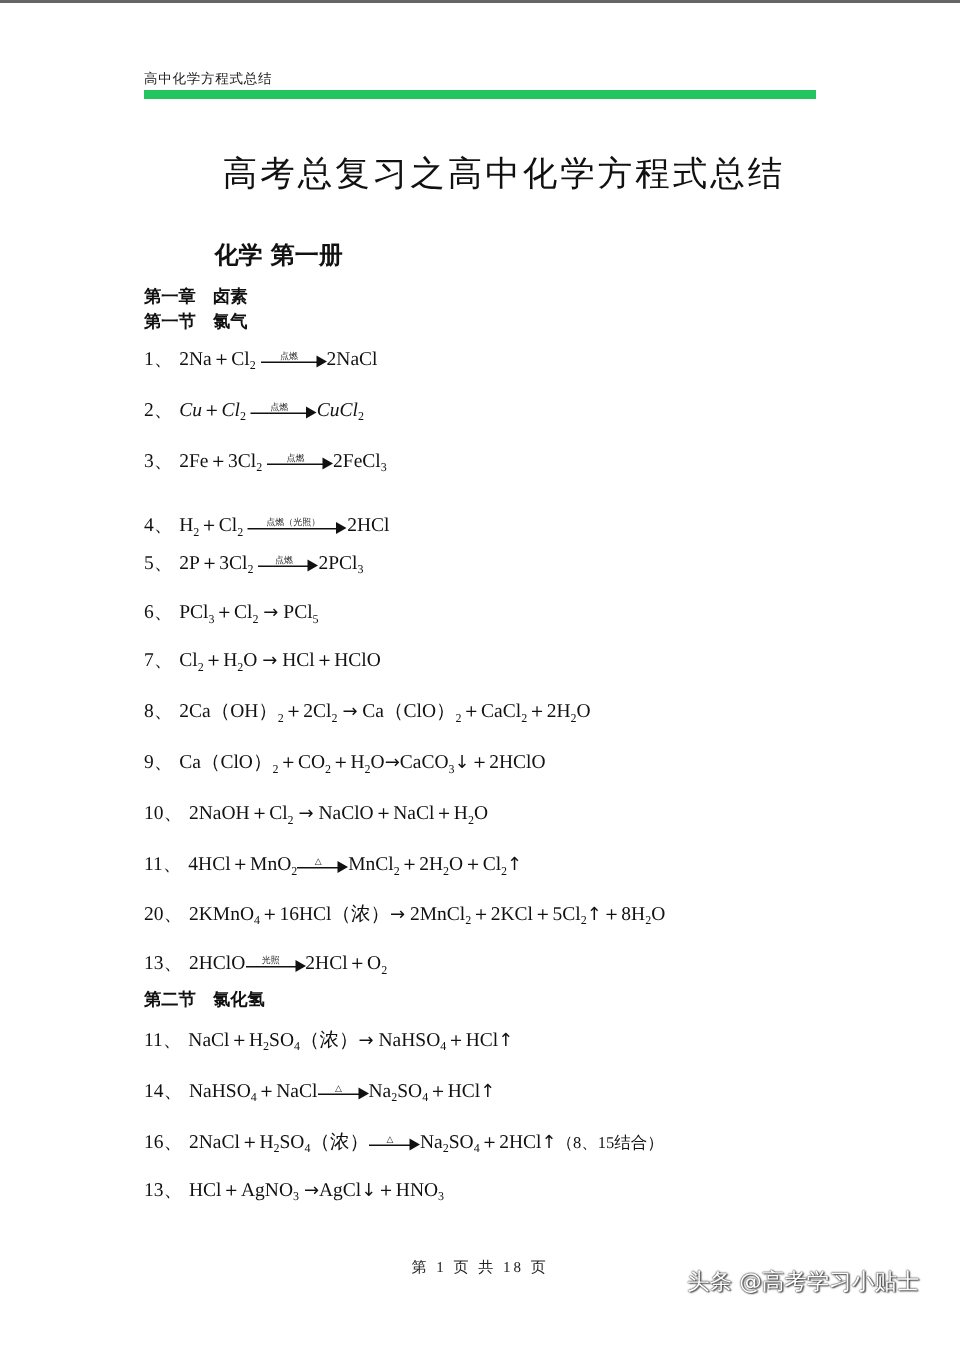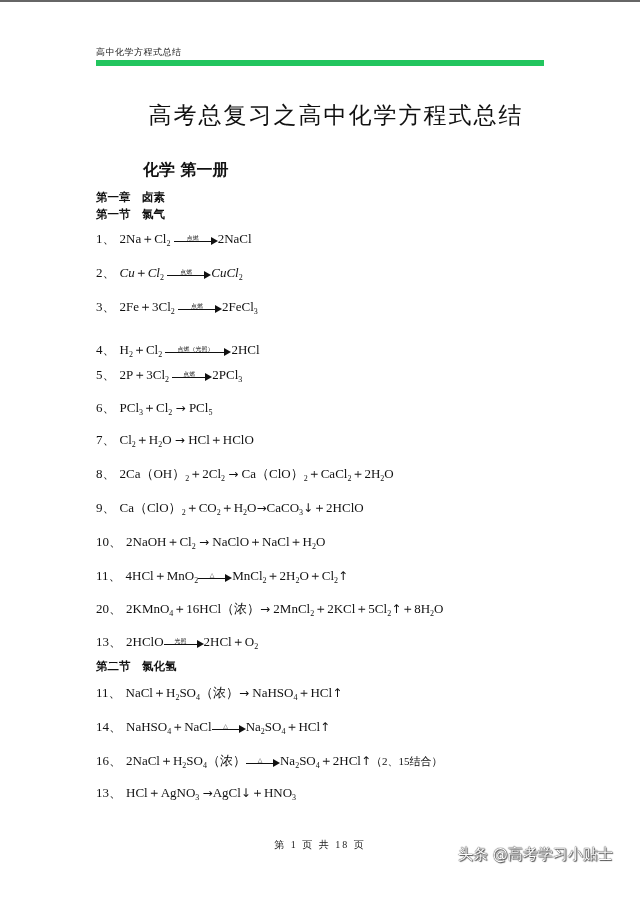--- a/index.html
+++ b/index.html
@@ -106,21 +106,21 @@
 
 <div class="eq" style="top:685px">
   <span class="num">11、</span>NaCl＋H<sub>2</sub>SO<sub>4</sub>（浓）<span class="sym">→</span> NaHSO<sub>4</sub>＋HCl<span class="sym">↑</span>
 </div>
 
 <div class="eq" style="top:719px">
   <span class="num">14、</span>NaHSO<sub>4</sub>＋NaCl<span class="arr" style="width:34px"><span class="cond">△</span><span class="line"></span><span class="head"></span></span>Na<sub>2</sub>SO<sub>4</sub>＋HCl<span class="sym">↑</span>
 </div>
 
 <div class="eq" style="top:753px">
-  <span class="num">16、</span>2NaCl＋H<sub>2</sub>SO<sub>4</sub>（浓）<span class="arr" style="width:34px"><span class="cond">△</span><span class="line"></span><span class="head"></span></span>Na<sub>2</sub>SO<sub>4</sub>＋2HCl<span class="sym">↑</span><span style="font-size:11px">（2、15结合）</span>
+  <span class="num">16、</span>2NaCl＋H<sub>2</sub>SO<sub>4</sub>（浓）<span class="arr" style="width:34px"><span class="cond">△</span><span class="line"></span><span class="head"></span></span>Na<sub>2</sub>SO<sub>4</sub>＋2HCl<span class="sym">↑</span><span style="font-size:11px">（8、15结合）</span>
 </div>
 
 <div class="eq" style="top:785px">
   <span class="num">13、</span>HCl＋AgNO<sub>3</sub> <span class="sym">→</span>AgCl<span class="sym">↓</span>＋HNO<sub>3</sub>
 </div>
 
 <div class="footer">第 1 页 共 18 页</div>
 <div class="watermark">头条 @高考学习小贴士</div>
 
 </body></html>

